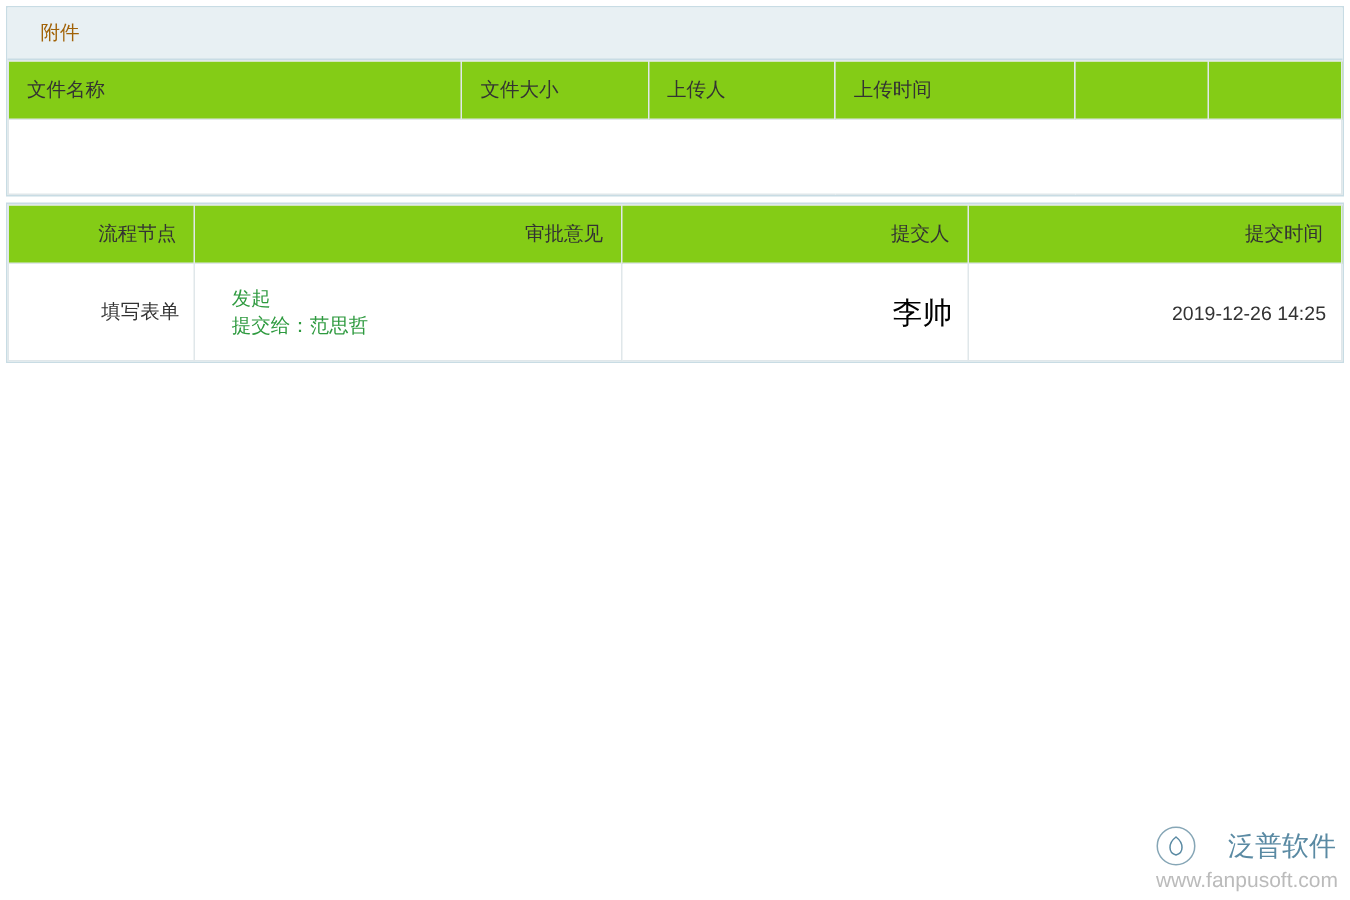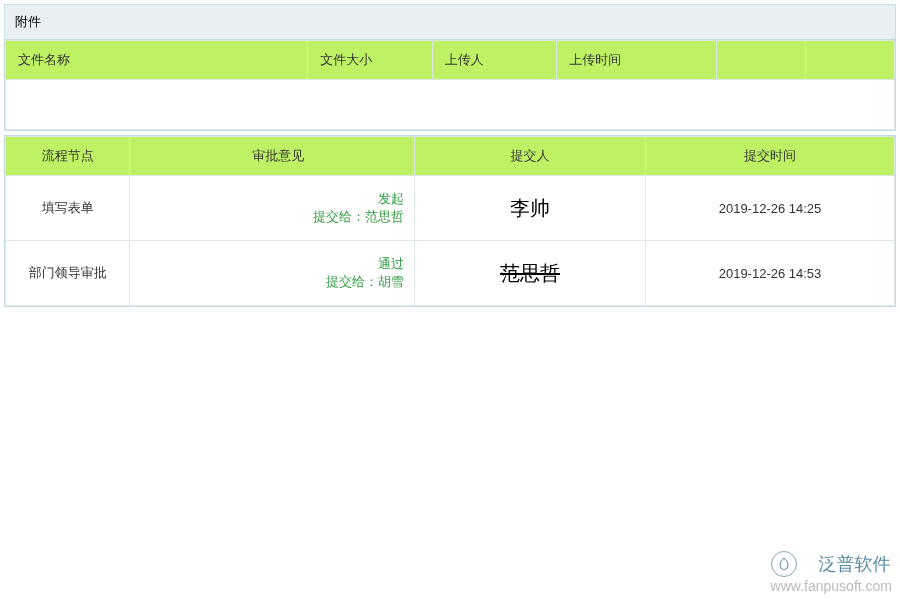--- a/index.html
+++ b/index.html
@@ -1,26 +1,26 @@
 <!DOCTYPE html>
 <html><head>
   <meta charset="utf-8">
   <style>
     * { box-sizing: border-box; margin: 0; padding: 0; }
     body { font-family: "Microsoft YaHei", Arial, sans-serif; font-size: 13px; color: #333; background: #fff; width: 900px; height: 600px; overflow: hidden; position: relative; }
     .section { border: 1px solid #c8dce4; margin: 4px; }
-    .section-header { background: #e8f0f3; padding: 8px 10px; font-size: 13px; color: #000000; border-bottom: 1px solid #c8dce4; font-family: Liberation Serif, serif; }
+    .section-header { background: #e8f0f3; padding: 8px 22px; font-size: 13px; color: #a16207; border-bottom: 1px solid #c8dce4; font-family: Liberation Serif, serif; }
     table { width: 100%; border-collapse: collapse; }
     th, td { border: 1px solid #e0e7ea; padding: 10px 12px; font-size: 13px; font-weight: normal; text-align: left; }
-    th { background: #bef264; color: #333; }
+    th { background: #84cc16; color: #333; }
     .empty-row td { height: 50px; }
-    .approval-table th, .approval-table td { text-align: center; vertical-align: middle; }
+    .approval-table th, .approval-table td { text-align: right; vertical-align: middle; }
     .approval-table td { padding: 14px 10px; }
     .approval-table .col-node { width: 14%; }
-    .approval-table .col-opinion { width: 32%; text-align: right; padding-left: 24px; }
+    .approval-table .col-opinion { width: 32%; text-align: left; padding-left: 24px; }
     .approval-table .col-submitter { width: 26%; }
     .approval-table .col-time { width: 28%; }
     .green { color: #2e9a3f; }
     .signature { font-family: "Brush Script MT", "Segoe Script", cursive; font-size: 20px; color: #000; font-weight: 500; }
     .footer-logo { position: absolute; bottom: 6px; right: 8px; text-align: right; font-size: 11px; color: #888; }
     .footer-logo .brand { display: flex; align-items: center; gap: 22px; }
     .footer-logo .icon-circle { width: 26px; height: 26px; border: 1px solid #86a6b6; border-radius: 50%; display: flex; align-items: center; justify-content: center; color: #5a8aa3; font-size: 14px; }
     .footer-logo .brand-text { color: #5a8aa3; font-size: 18px; font-weight: 400; }
     .footer-logo .url { font-size: 14px; color: #bbb; margin-top: 1px; }
     .attach-table th:nth-child(1) { width: 34%; }
@@ -52,52 +52,39 @@
       </tr>
     </tbody>
   </table>
 </div>
 
 <div class="section">
   <table class="approval-table">
     <thead>
       <tr>
         <th class="col-node">流程节点</th>
-        <th class="col-opinion" style="text-align:center;">审批意见</th>
+        <th class="col-opinion" style="text-align:right;">审批意见</th>
         <th class="col-submitter">提交人</th>
         <th class="col-time">提交时间</th>
       </tr>
     </thead>
     <tbody>
       <tr>
         <td class="col-node">填写表单</td>
         <td class="col-opinion">
           <div class="green">发起</div>
           <div class="green">
             <span>提交给：</span><span>范思哲</span>
           </div>
         </td>
         <td class="col-submitter">
           <span class="signature">李帅</span>
         </td>
         <td class="col-time">2019-12-26 14:25</td>
       </tr>
-      <tr>
-        <td class="col-node">部门领导审批</td>
-        <td class="col-opinion">
-          <div class="green">通过</div>
-          <div class="green">
-            <span>提交给：</span><span>胡雪</span>
-          </div>
-        </td>
-        <td class="col-submitter">
-          <span class="signature" style="text-decoration: line-through;">范思哲</span>
-        </td>
-        <td class="col-time">2019-12-26 14:53</td>
-      </tr>
     </tbody>
   </table>
 </div>
 
 <div class="footer-logo">
   <div class="brand">
     <span class="icon-circle">
       <svg width="14" height="14" viewBox="0 0 14 14">
         <path d="M7 1 Q3 4 3 8 Q3 12 7 13 Q11 12 11 8 Q11 4 7 1 Z" fill="none" stroke="#5a8aa3" stroke-width="1"></path>
       </svg>

